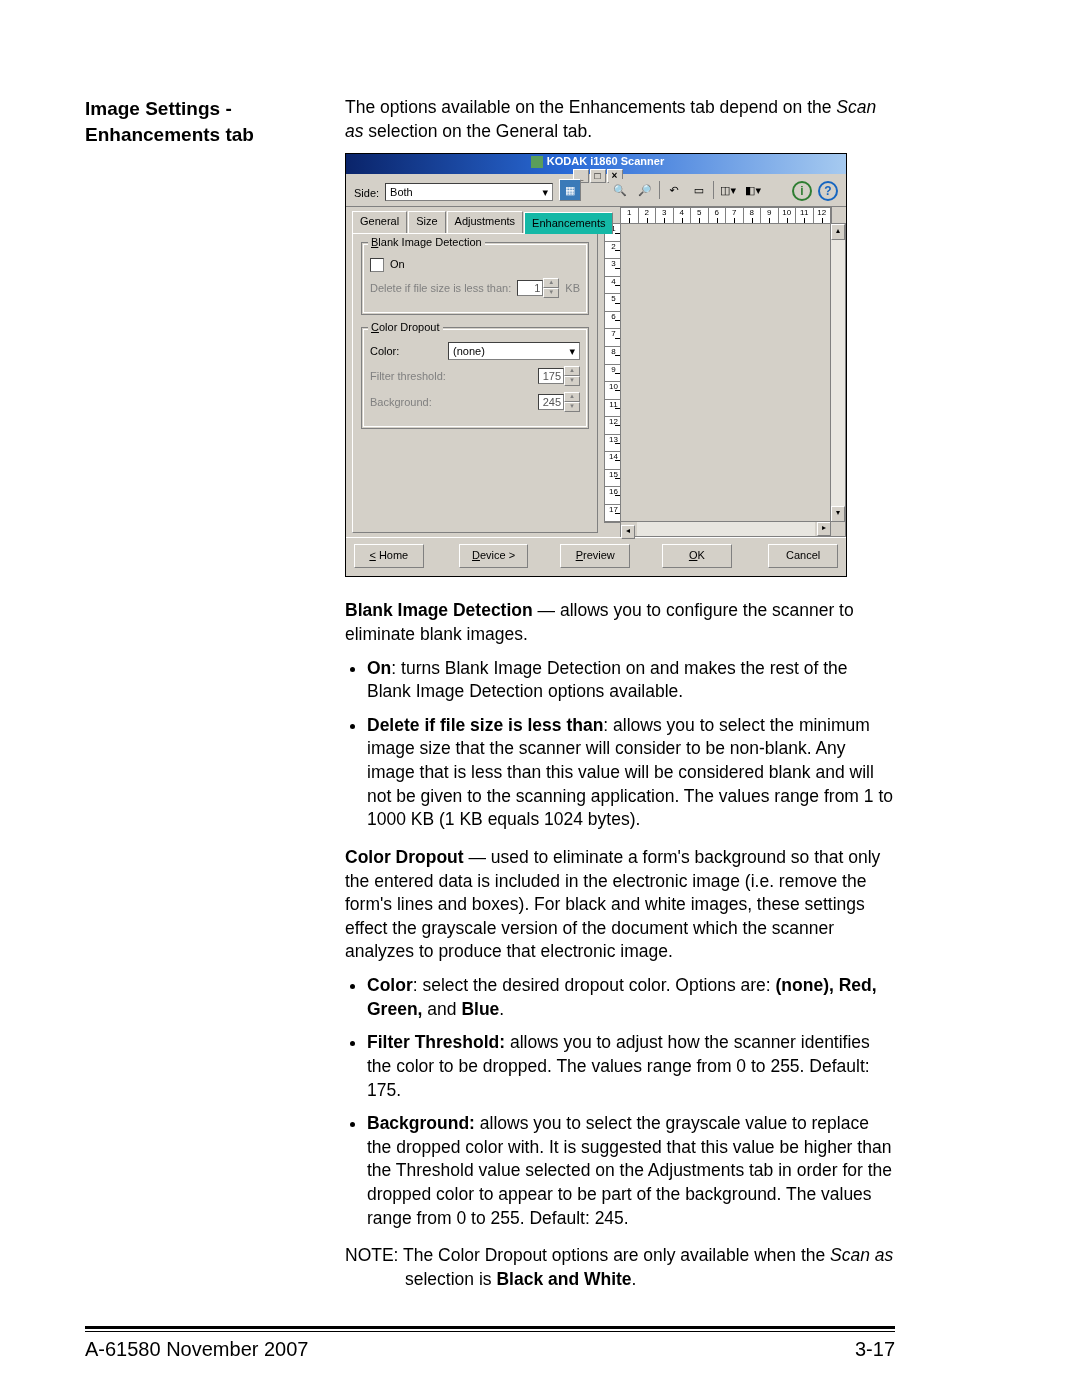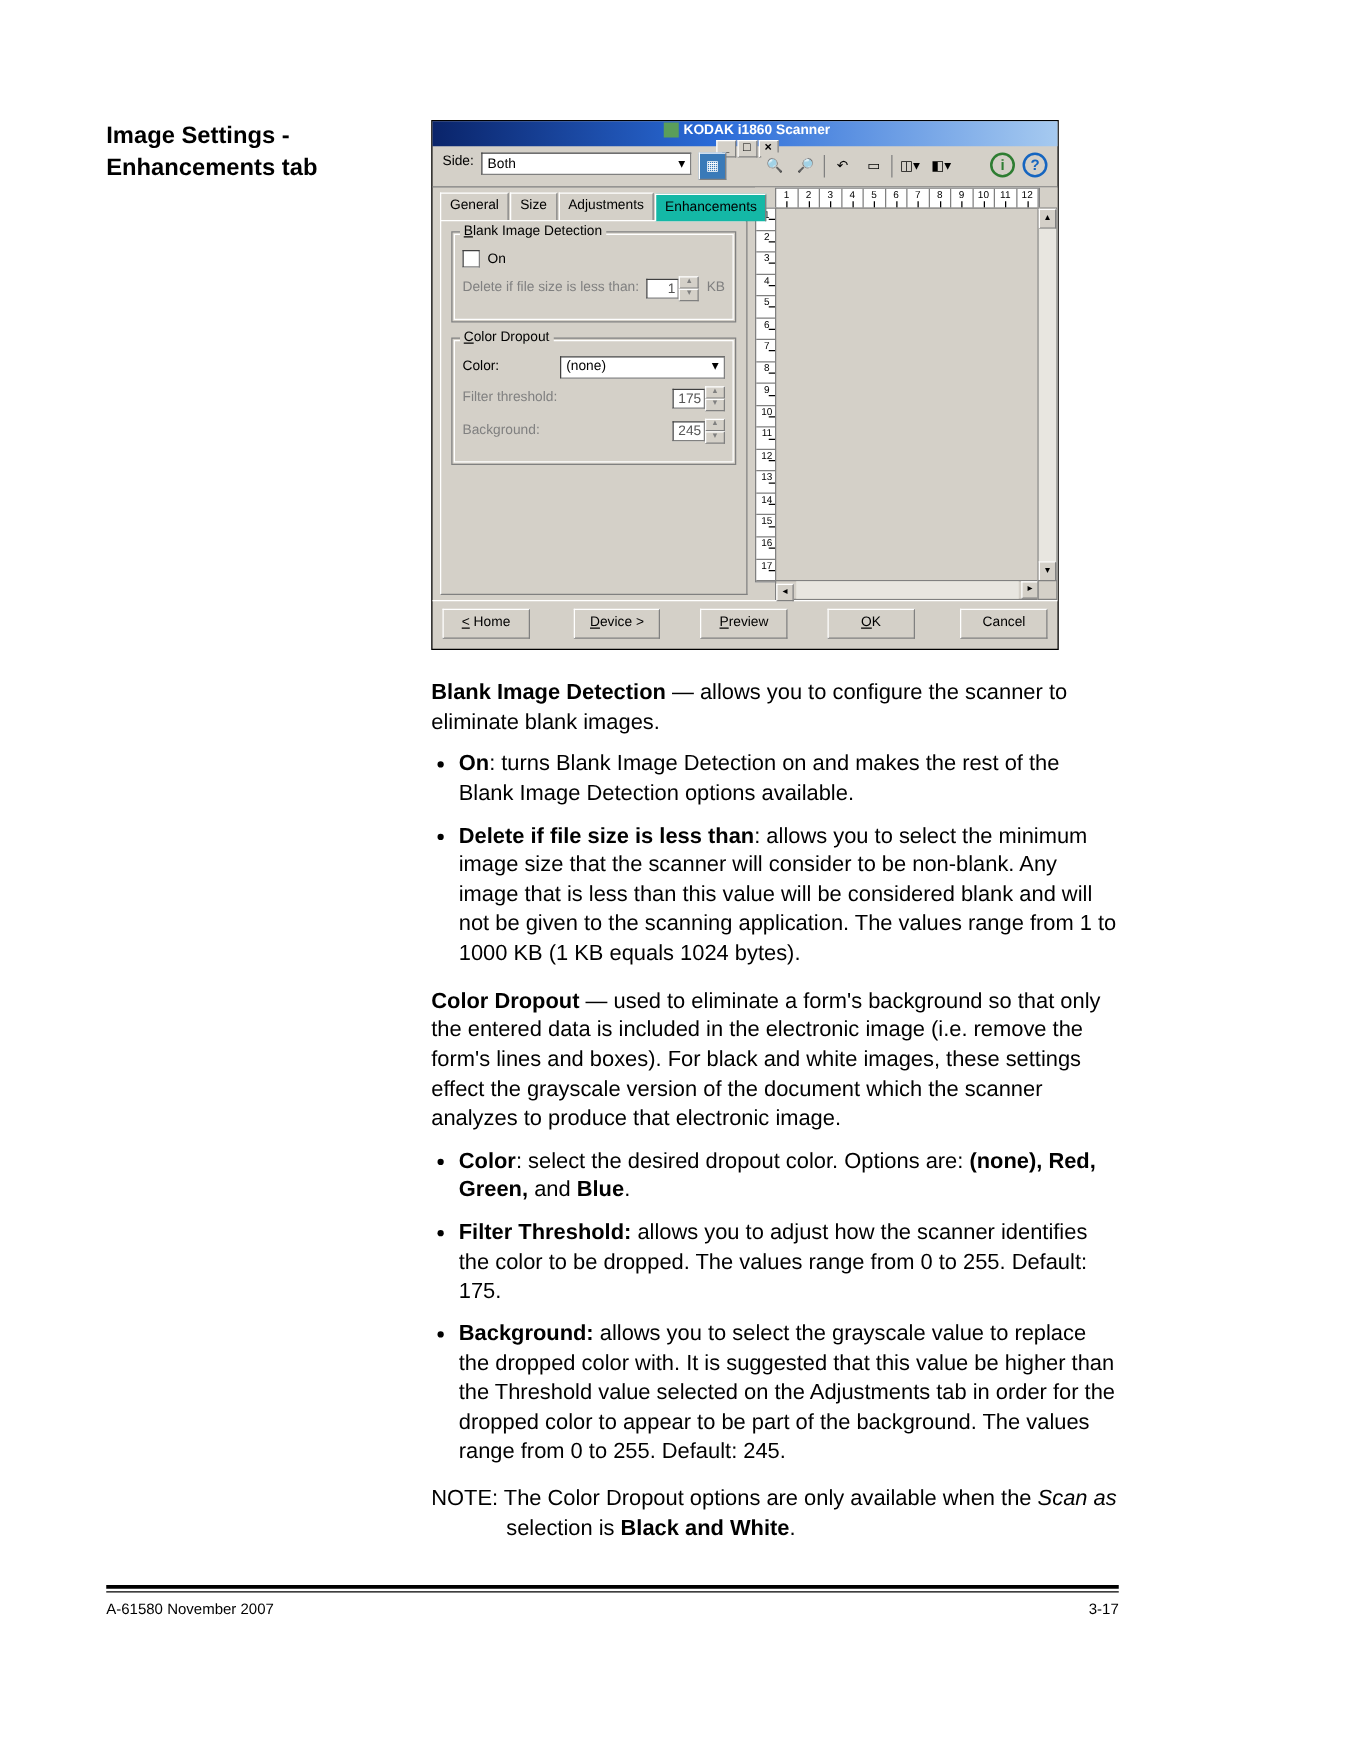--- a/index.html
+++ b/index.html
@@ -68,21 +68,21 @@
     width: 12px; height: 12px; background:#5a9e5a; display:inline-block;
   }
   .winbtns { display:flex; gap:1px; }
   .winbtn {
     width: 16px; height: 14px; background:#d4d0c8; border:1px solid #fff;
     border-right-color:#808080; border-bottom-color:#808080;
     text-align:center; line-height:12px; font-size:10px; color:#000;
     box-sizing:border-box;
   }
   .toprow {
-    display:flex; align-items:flex-start; padding:5px 8px; gap:6px;
+    display:flex; align-items:flex-end; padding:5px 8px; gap:6px;
     border-bottom:1px solid #808080;
   }
   .label11 { font-size:11px; }
   .combo {
     border:1px solid #808080; border-top-color:#404040; border-left-color:#404040;
     background:#fff; height:18px; font-size:11px; display:inline-flex; align-items:center;
     padding:0 4px; box-sizing:border-box;
   }
   .combo .arrow { margin-left:auto; padding-left:6px; color:#000; }
   .iconbtn {
@@ -178,37 +178,40 @@
   .btnrow {
     display:flex; padding:6px 8px 8px 8px; gap:16px; border-top:1px solid #fff;
     align-items:center;
   }
   .winbutton {
     width:86px; height:22px; background:#d4d0c8; border:1px solid #808080;
     border-top-color:#fff; border-left-color:#fff; font-size:11px; text-align:center;
     line-height:20px;
   }
   .footer {
-    display:flex; justify-content:space-between; font-size:12px; padding:6px 0;
+    display:flex; justify-content:space-between; font-size:20px; padding:6px 0;
   }
   .circle-ico { width:20px; height:20px; border-radius:50%; border:2px solid; display:inline-flex;
                 align-items:center; justify-content:center; font-weight:bold; font-size:12px; box-sizing:border-box;}
   .tbicons { display:flex; align-items:center; gap:3px; }
   .corner-block { position:absolute; right:0; bottom:0; width:14px; height:14px; background:#d4d0c8; border:1px solid #808080;}
   .underline-first::first-letter { text-decoration: underline; }
 </style>
 </head>
 <body>
 
 <div class="page">
   <div class="doc-row">
     <div class="doc-side">
       <h2>Image Settings - Enhancements tab</h2>
     </div>
     <div class="doc-main">
+      <p>
+        <span>The options available on the Enhancements tab depend on the </span><span class="i">Scan as</span><span> selection on the General tab.</span>
+      </p>
 
       <div class="screenshot">
         <div class="titlebar">
           <div class="titlebar-left">
             <span class="titlebar-icon"></span>
             <span>KODAK i1860 Scanner</span>
           </div>
           <div class="winbtns">
             <div class="winbtn">_</div>
             <div class="winbtn">□</div>

